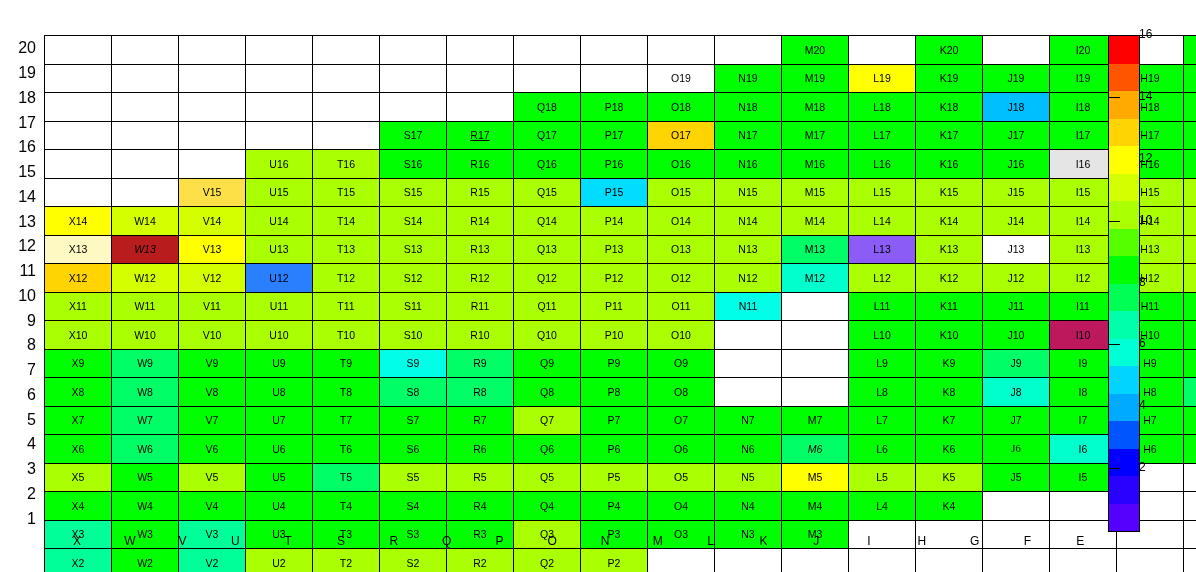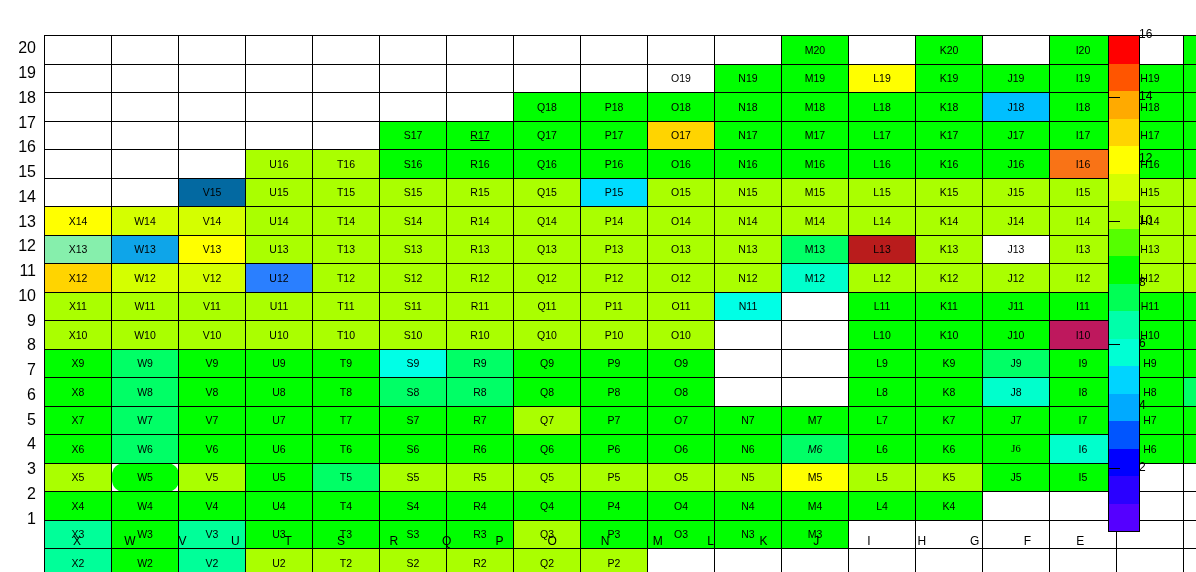--- a/index.html
+++ b/index.html
@@ -115,28 +115,28 @@
             <td style="background: rgb(0, 255, 0);">S16</td>
             <td style="background: rgb(0, 255, 0);">R16</td>
             <td style="background: rgb(0, 255, 0);">Q16</td>
             <td style="background: rgb(0, 255, 0); margin-left: 16px;">P16</td>
             <td style="background: rgb(0, 255, 0);">O16</td>
             <td style="background: rgb(0, 255, 0);">N16</td>
             <td style="background: rgb(0, 255, 0);">M16</td>
             <td style="background: rgb(0, 255, 0);">L16</td>
             <td style="background: rgb(0, 255, 0);">K16</td>
             <td style="background: rgb(0, 255, 0);">J16</td>
-            <td style="background: #f97316;">I16</td>
+            <td style="background: #e5e5e5;">I16</td>
             <td style="background: rgb(0, 255, 0);">H16</td>
             <td style="background: rgb(0, 255, 0);">G16</td>
           </tr>
           <tr>
             <td class="empty"></td>
             <td class="empty"></td>
-            <td style="background: #0369a1;">V15</td>
+            <td style="background: #fde047;">V15</td>
             <td style="background: rgb(170, 255, 0);">U15</td>
             <td style="background: rgb(170, 255, 0);">T15</td>
             <td style="background: rgb(170, 255, 0);">S15</td>
             <td style="background: rgb(170, 255, 0);">R15</td>
             <td style="background: rgb(170, 255, 0);">Q15</td>
             <td style="background: rgb(0, 221, 255);">P15</td>
             <td style="background: rgb(170, 255, 0);">O15</td>
             <td style="background: rgb(170, 255, 0);">N15</td>
             <td style="background: rgb(170, 255, 0);">M15</td>
             <td style="background: rgb(170, 255, 0);">L15</td>
@@ -160,33 +160,33 @@
             <td style="background: rgb(170, 255, 0);">N14</td>
             <td style="background: rgb(170, 255, 0);">M14</td>
             <td style="background: rgb(170, 255, 0);">L14</td>
             <td style="background: rgb(170, 255, 0);">K14</td>
             <td style="background: rgb(170, 255, 0);">J14</td>
             <td style="background: rgb(170, 255, 0);">I14</td>
             <td style="background: rgb(170, 255, 0);">H14</td>
             <td style="background: rgb(170, 255, 0);">G14</td>
           </tr>
           <tr>
-            <td style="background: #86efac;">X13</td>
-            <td style="background: #0ea5e9;">W13</td>
+            <td style="background: #fef9c3;">X13</td>
+            <td style="background: #b91c1c; font-style: italic;">W13</td>
             <td style="background: rgb(255, 255, 0);">V13</td>
             <td style="background: rgb(170, 255, 0);">U13</td>
             <td style="background: rgb(170, 255, 0);">T13</td>
             <td style="background: rgb(170, 255, 0);">S13</td>
             <td style="background: rgb(170, 255, 0);">R13</td>
             <td style="background: rgb(170, 255, 0);">Q13</td>
             <td style="background: rgb(170, 255, 0);">P13</td>
             <td style="background: rgb(170, 255, 0);">O13</td>
             <td style="background: rgb(170, 255, 0);">N13</td>
             <td style="background: rgb(0, 255, 102);">M13</td>
-            <td style="background: #b91c1c; margin-left: 20px;">L13</td>
+            <td style="background: #8b5cf6; margin-left: 20px;">L13</td>
             <td style="background: rgb(170, 255, 0);">K13</td>
             <td style="background: rgb(255, 255, 255);">J13</td>
             <td style="background: rgb(170, 255, 0);">I13</td>
             <td style="background: rgb(170, 255, 0);">H13</td>
             <td style="background: rgb(170, 255, 0);">G13</td>
           </tr>
           <tr>
             <td style="background: rgb(255, 212, 0);">X12</td>
             <td style="background: rgb(212, 255, 0);">W12</td>
             <td style="background: rgb(212, 255, 0);">V12</td>
@@ -321,21 +321,21 @@
             <td style="background: rgb(0, 255, 102); font-style: italic;">M6</td>
             <td style="background: rgb(0, 255, 0);">L6</td>
             <td style="background: rgb(0, 255, 0);">K6</td>
             <td style="background: rgb(0, 255, 0); font-family: Liberation Serif, serif;">J6</td>
             <td style="background: rgb(0, 255, 204);">I6</td>
             <td style="background: rgb(0, 255, 0);">H6</td>
             <td style="background: rgb(0, 255, 0);">G6</td>
           </tr>
           <tr>
             <td style="background: rgb(170, 255, 0);">X5</td>
-            <td style="background: rgb(0, 255, 0); border-radius: 12px;">W5</td>
+            <td style="background: rgb(0, 255, 0);">W5</td>
             <td style="background: rgb(170, 255, 0);">V5</td>
             <td style="background: rgb(0, 255, 0);">U5</td>
             <td style="background: rgb(0, 255, 102);">T5</td>
             <td style="background: rgb(170, 255, 0);">S5</td>
             <td style="background: rgb(170, 255, 0);">R5</td>
             <td style="background: rgb(170, 255, 0);">Q5</td>
             <td style="background: rgb(170, 255, 0);">P5</td>
             <td style="background: rgb(170, 255, 0);">O5</td>
             <td style="background: rgb(170, 255, 0);">N5</td>
             <td style="background: rgb(255, 255, 0);">M5</td>

